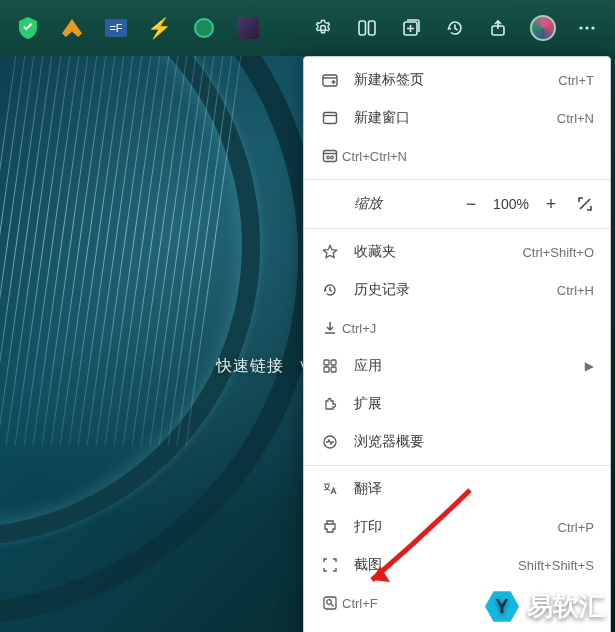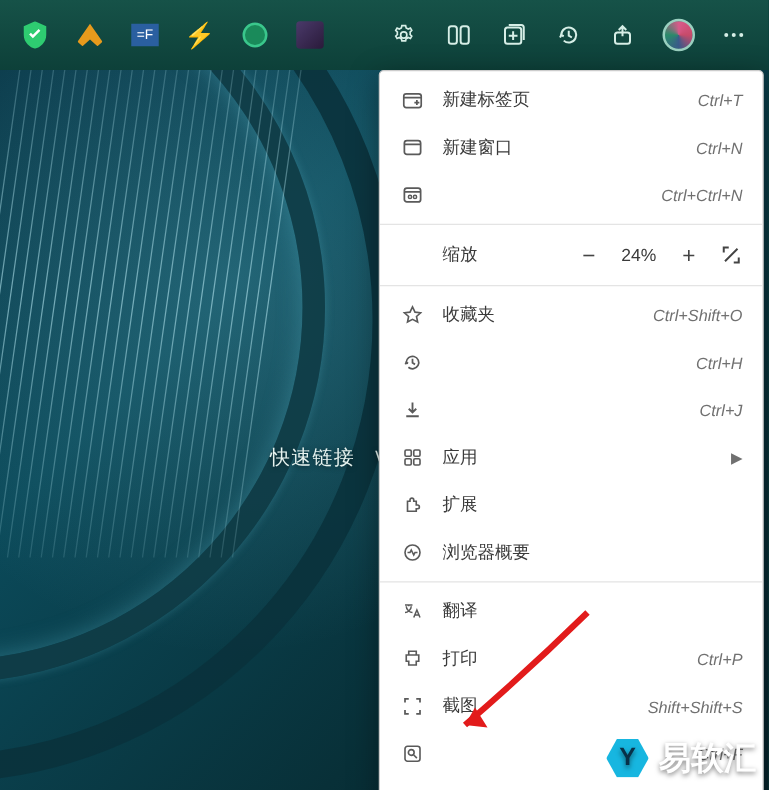--- a/index.html
+++ b/index.html
@@ -56,30 +56,30 @@
 
   
   .menu {
     position:absolute; top:56px; right:4px; width:308px;
     background:#fff; border:1px solid #ccc; border-radius:4px;
     box-shadow:0 6px 24px rgba(0,0,0,0.35);
     color:#3a3a3a; font-size:14px;
     padding:4px 0;
   }
   .menu-item{
-    display:flex; align-items:center; height:38px; padding:0 16px 0 14px;justify-content:space-between;
+    display:flex; align-items:center; height:38px; padding:0 16px 0 14px;
   }
   .menu-item .mi-icon{ width:24px; display:flex; justify-content:center; color:#5a5a5a; font-size:15px;}
   .menu-item .mi-label{ flex:1; padding-left:12px; }
-  .menu-item .mi-accel{ color:#707070; font-size:13px;font-style:italic;}
+  .menu-item .mi-accel{ color:#707070; font-size:13px;}
   .menu-item .mi-sub{ color:#707070; font-size:12px;}
   .sep{ height:1px; background:#e4e4e4; margin:4px 0;}
   .zoom-row{ display:flex; align-items:center; height:40px; padding:0 8px 0 14px;}
   .zoom-row .zlabel{ width:24px;}
-  .zoom-row .zlabel + span{ flex:1; padding-left:12px;}
+  .zoom-row .zlabel + span{ flex:1; padding-left:12px;font-style:italic;}
   .zoom-btn{ width:34px; height:30px; display:flex; align-items:center; justify-content:center; color:#444; font-size:18px;}
   .zoom-pct{ width:46px; text-align:center;}
   .arrow-annot{
     position:absolute; pointer-events:none;
   }
   .watermark{
     position:absolute; right:10px; bottom:8px;
     display:flex; align-items:center; gap:8px;
     color:#fff; font-size:26px; font-weight:600;
     text-shadow:0 2px 4px rgba(0,0,0,0.5);
@@ -238,21 +238,21 @@
   </div>
 
   <div class="sep"></div>
 
   <div class="zoom-row">
     <span class="zlabel"></span>
     <span>缩放</span>
     <span class="zoom-btn">
         <span>−</span>
       </span>
-    <span class="zoom-pct">24%</span>
+    <span class="zoom-pct">100%</span>
     <span class="zoom-btn">
         <span>+</span>
       </span>
     <span class="zoom-btn">
       <svg width="16" height="16" viewBox="0 0 16 16">
           <path d="M2 6 V2 h4 M14 10 v4 h-4 M3 13 L13 3" fill="none" stroke="#444" stroke-width="1.6"></path>
         </svg>
     </span>
   </div>
 
@@ -268,20 +268,21 @@
     <span class="mi-accel">Ctrl+Shift+O</span>
   </div>
   <div class="menu-item">
     <span class="mi-icon">
         <svg width="16" height="16" viewBox="0 0 16 16">
           <path d="M3 8 a5 5 0 1 1 1.7 3.8" fill="none" stroke="#5a5a5a" stroke-width="1.4"></path>
           <path d="M2.3 9.5 l.7-1.5 l1.5 .7" fill="none" stroke="#5a5a5a" stroke-width="1.4"></path>
           <path d="M8 5 v3.3 l2 1.2" fill="none" stroke="#5a5a5a" stroke-width="1.4"></path>
         </svg>
       </span>
+    <span class="mi-label">历史记录</span>
     <span class="mi-accel">Ctrl+H</span>
   </div>
   <div class="menu-item">
     <span class="mi-icon">
         <svg width="16" height="16" viewBox="0 0 16 16">
           <path d="M8 2 v8 M5 7 l3 3 l3-3 M3 13 h10" fill="none" stroke="#5a5a5a" stroke-width="1.5"></path>
         </svg>
       </span>
     <span class="mi-accel">Ctrl+J</span>
   </div>

